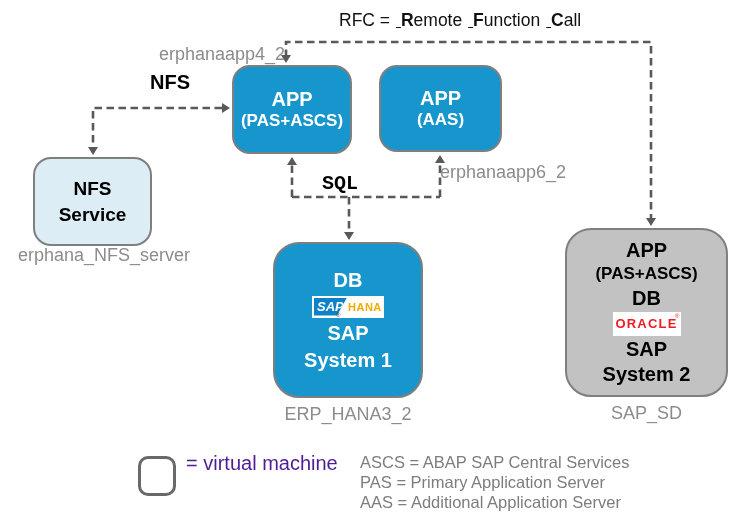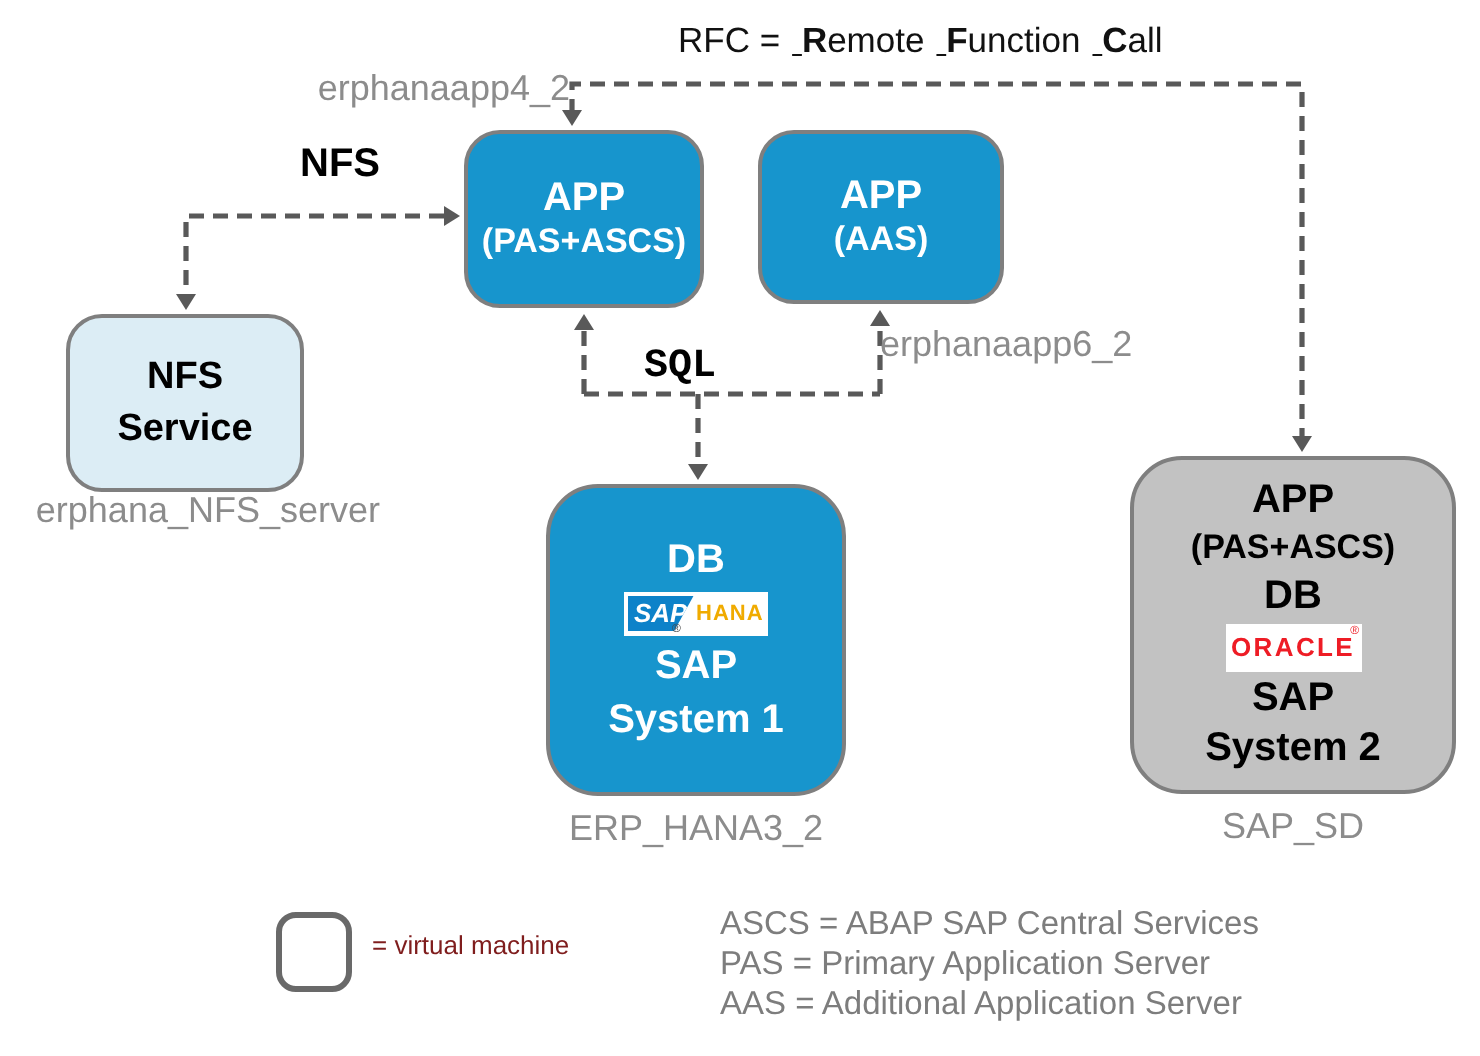--- a/index.html
+++ b/index.html
@@ -52,21 +52,21 @@
   #db1 { left: 273px; top: 242px; width: 150px; height: 156px; border-radius: 26px; gap: 4px; }
   #sys2 { left: 565px; top: 228px; width: 163px; height: 169px; gap: 2px; }
 
   .vm-label {
     position: absolute;
     z-index: 2;
     color: #8c8c8c;
     font-size: 18px;
     white-space: nowrap;
   }
-  #lbl-app1 { left: 90px; top: 34px; width: 195px; text-align: right; }
+  #lbl-app1 { left: 90px; top: 44px; width: 195px; text-align: right; }
   #lbl-app2 { left: 440px; top: 162px; }
   #lbl-nfs  { left: 0px;  top: 245px; width: 190px; text-align: right; }
   #lbl-db1  { left: 268px; top: 404px; width: 160px; text-align: center; }
   #lbl-sys2 { left: 565px; top: 403px; width: 163px; text-align: center; }
 
   .conn-label {
     position: absolute;
     z-index: 2;
     color: #000000;
     font-size: 20px;
@@ -152,23 +152,23 @@
     position: absolute;
     left: 138px; top: 456px;
     width: 38px; height: 40px;
     border: 3px solid #696969;
     border-radius: 10px;
     background: #ffffff;
     z-index: 2;
   }
   .legend-vm-label {
     position: absolute;
-    left: 186px; top: 465px;
-    color: #7f1d1d;
-    font-size: 13px;
+    left: 186px; top: 452px;
+    color: #4c1d95;
+    font-size: 20px;
     z-index: 2;
     white-space: nowrap;
   }
   .legend-abbr {
     position: absolute;
     left: 360px; top: 453px;
     color: #7d7d7d;
     font-size: 16.5px;
     line-height: 19.8px;
     z-index: 2;

